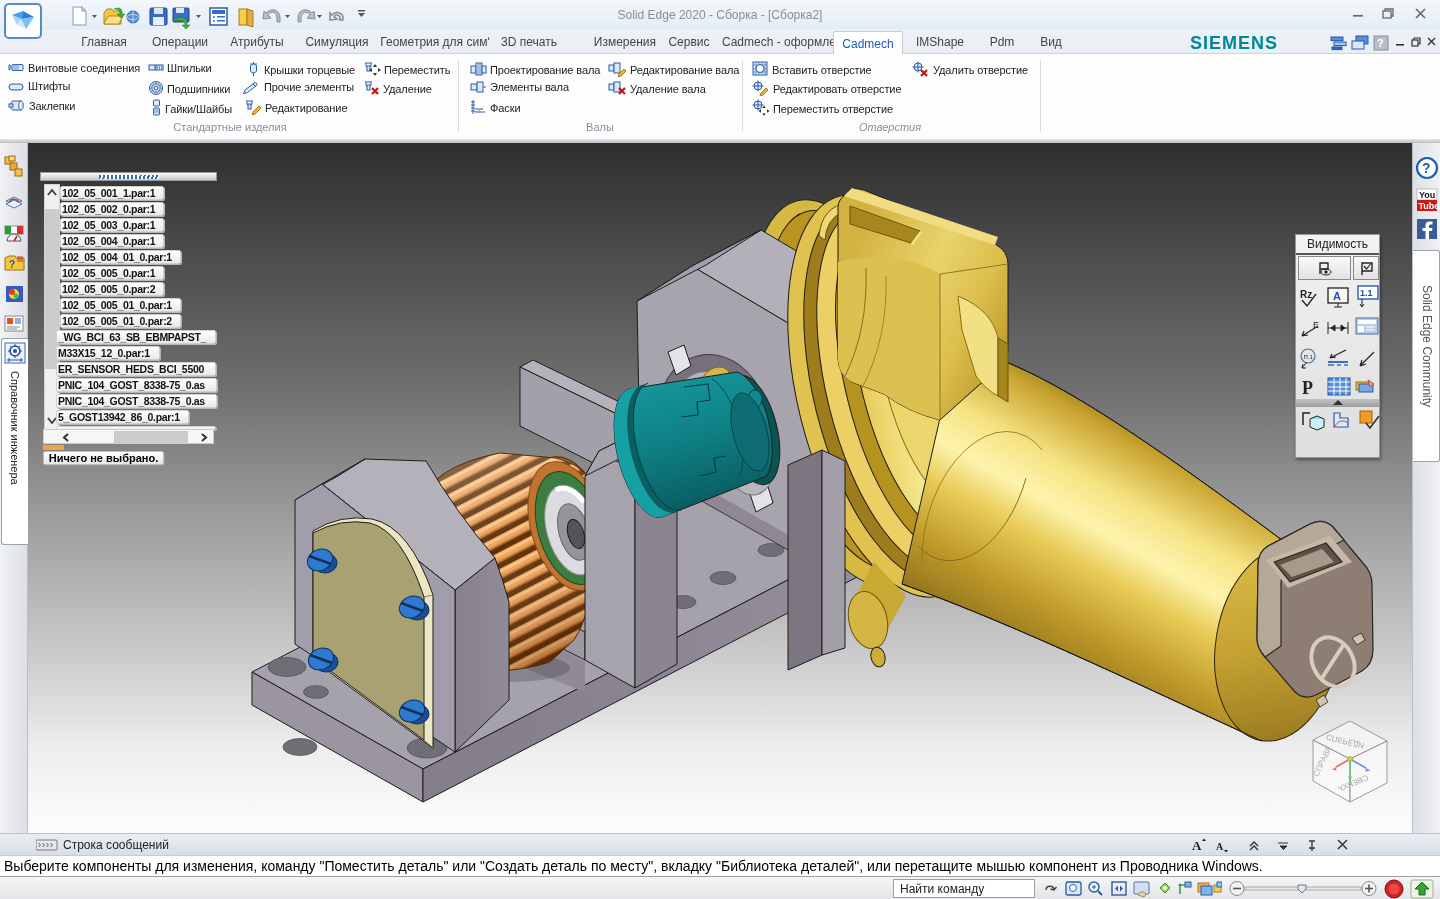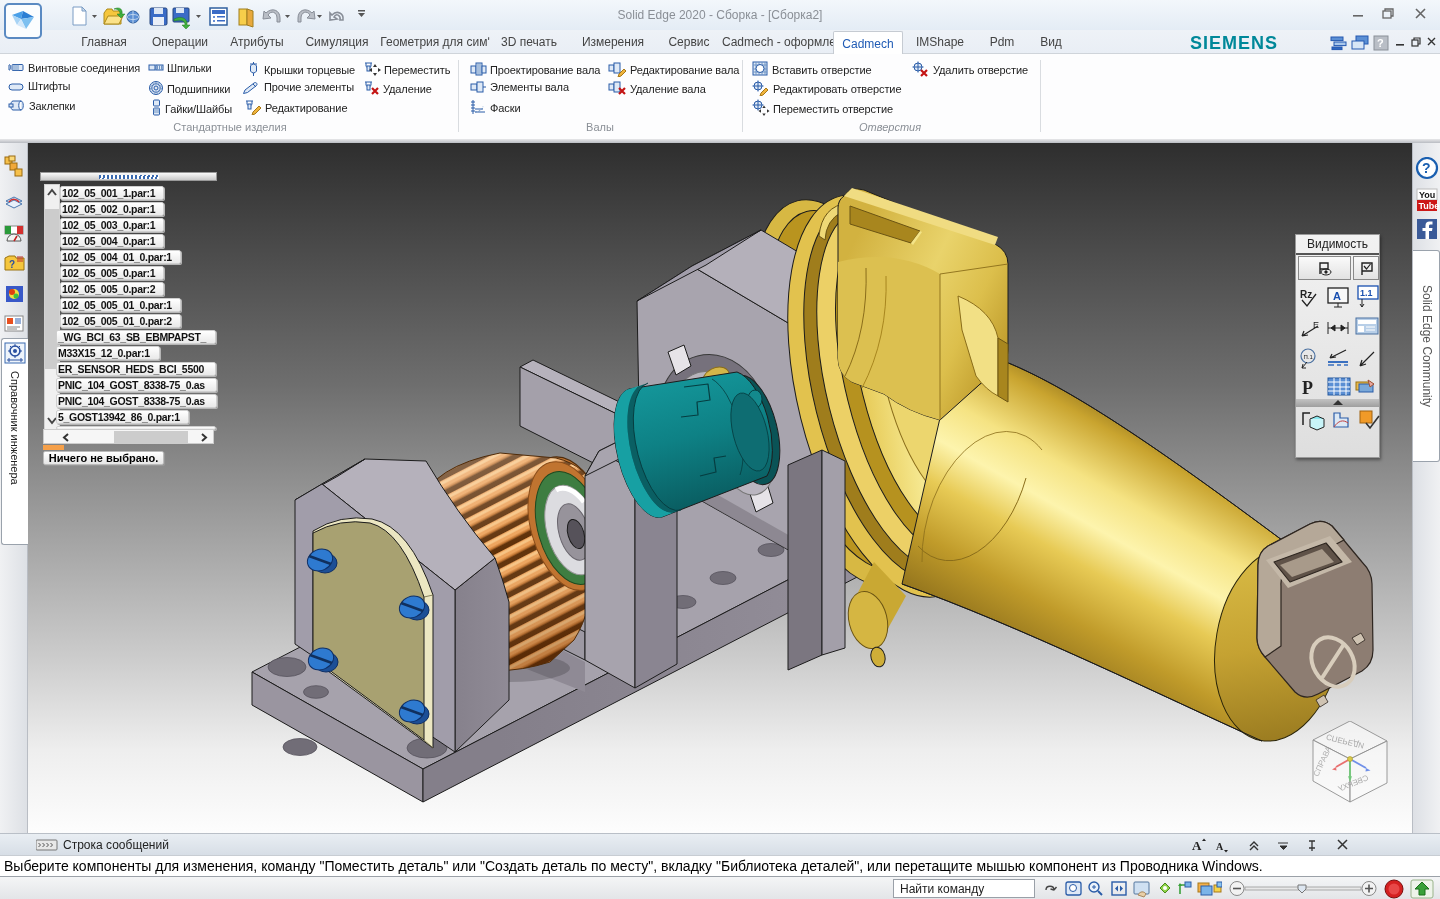--- a/index.html
+++ b/index.html
@@ -97,21 +97,21 @@
     <path d="M66 3 l9 9 M75 3 l-9 9" stroke="#666" stroke-width="1.6"></path>
   </svg>
 </div>
 <div id="tabrow">
   <div class="tab" style="left:70px;width:68px;">Главная</div>
   <div class="tab" style="left:142px;width:76px;">Операции</div>
   <div class="tab" style="left:221px;width:72px;">Атрибуты</div>
   <div class="tab" style="left:297px;width:80px;">Симуляция</div>
   <div class="tab" style="left:380px;width:110px;">Геометрия для симʹ</div>
   <div class="tab" style="left:492px;width:74px;">3D печать</div>
-  <div class="tab" style="left:570px;width:86px;">Измерения</div>
+  <div class="tab" style="left:570px;width:86px;text-align:right;">Измерения</div>
   <div class="tab" style="left:658px;width:62px;">Сервис</div>
   <div class="tab" style="left:722px;width:110px;">Cadmech - оформле</div>
   <div class="tab active" style="left:833px;width:70px;">Cadmech</div>
   <div class="tab" style="left:906px;width:68px;">IMShape</div>
   <div class="tab" style="left:977px;width:50px;">Pdm</div>
   <div class="tab" style="left:1030px;width:42px;">Вид</div>
   <div class="tab" style="left:1074px;width:108px;margin-top:19px;">Управление данныʹ</div>
   <div class="abs" style="left:1190px;top:3px;font-size:18px;font-weight:bold;color:#089;letter-spacing:1px;font-stretch:condensed;">SIEMENS</div>
   <svg class="abs" style="left:1330px;top:4px" width="108" height="18" viewBox="0 0 108 18">
     <g stroke="#2458b0">

